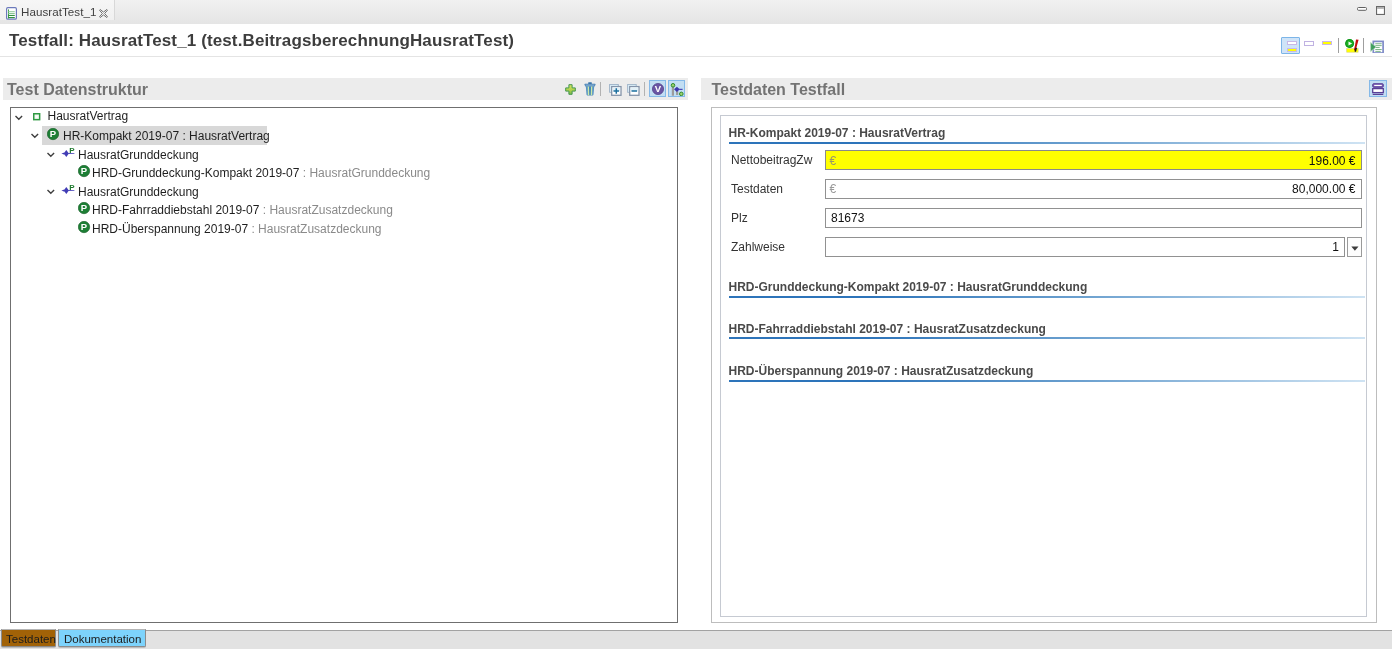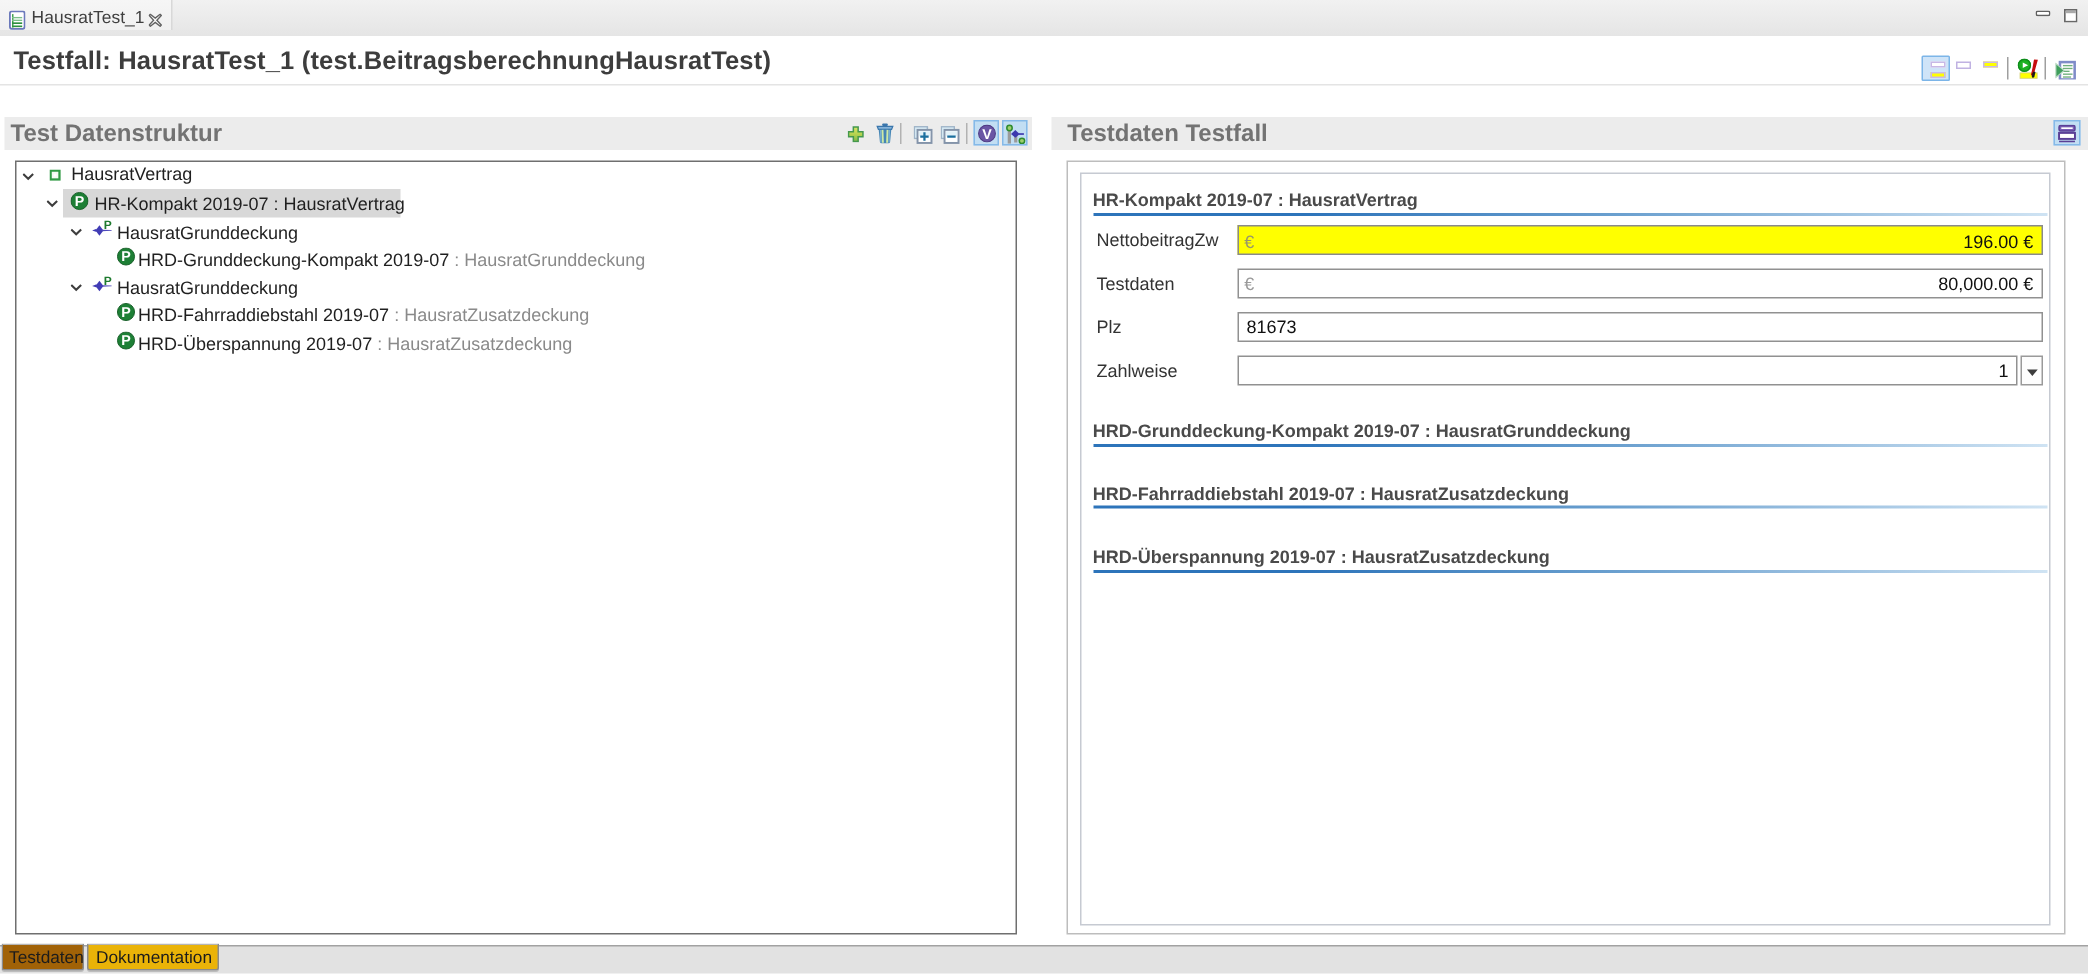--- a/index.html
+++ b/index.html
@@ -244,16 +244,16 @@
   <div class="srule" style="left:728.5px;top:295.5px;width:636px;"></div>
   <div class="stitle" style="left:728.5px;top:322px;">HRD-Fahrraddiebstahl 2019-07 : HausratZusatzdeckung</div>
   <div class="srule" style="left:728.5px;top:337px;width:636px;"></div>
   <div class="stitle" style="left:728.5px;top:363.5px;">HRD-Überspannung 2019-07 : HausratZusatzdeckung</div>
   <div class="srule" style="left:728.5px;top:379.5px;width:636px;"></div>
 
   <div class="abs" id="bstrip">
     <div class="btab" style="left:1px;width:55px;background:#a16207;">
       <span style="position:absolute;left:4px;top:2.5px;">Testdaten</span>
     </div>
-    <div class="btab" style="left:58px;width:88px;background:#eab308;">
+    <div class="btab" style="left:58px;width:88px;background:#7dd3fc;">
       <span style="position:absolute;left:5px;top:2.5px;">Dokumentation</span>
     </div>
   </div>
 
 </body></html>

